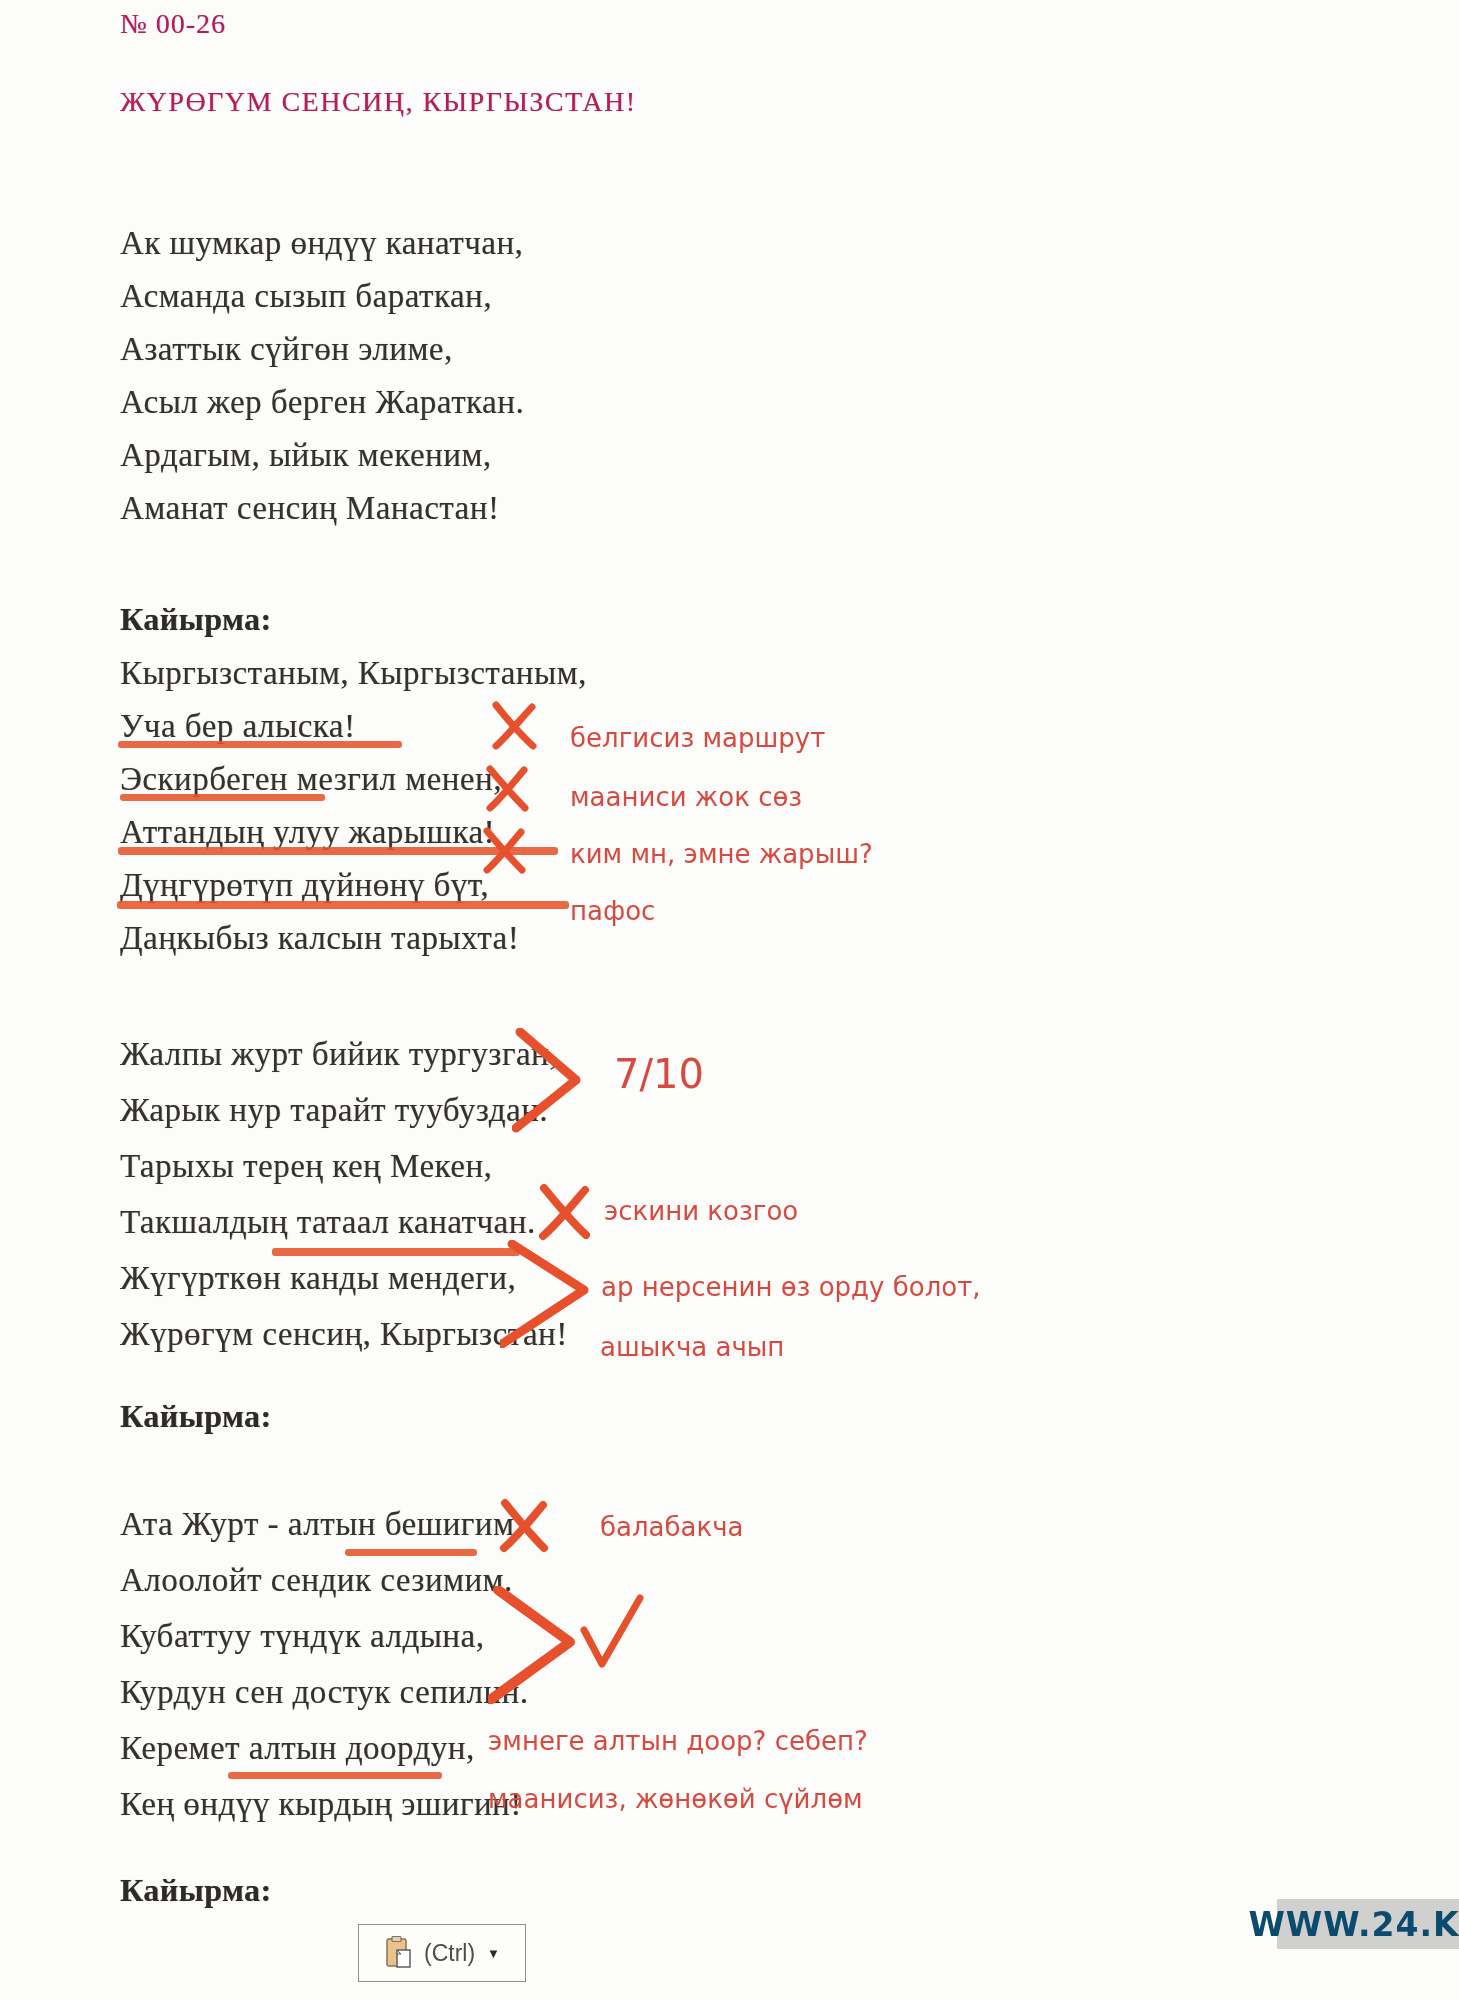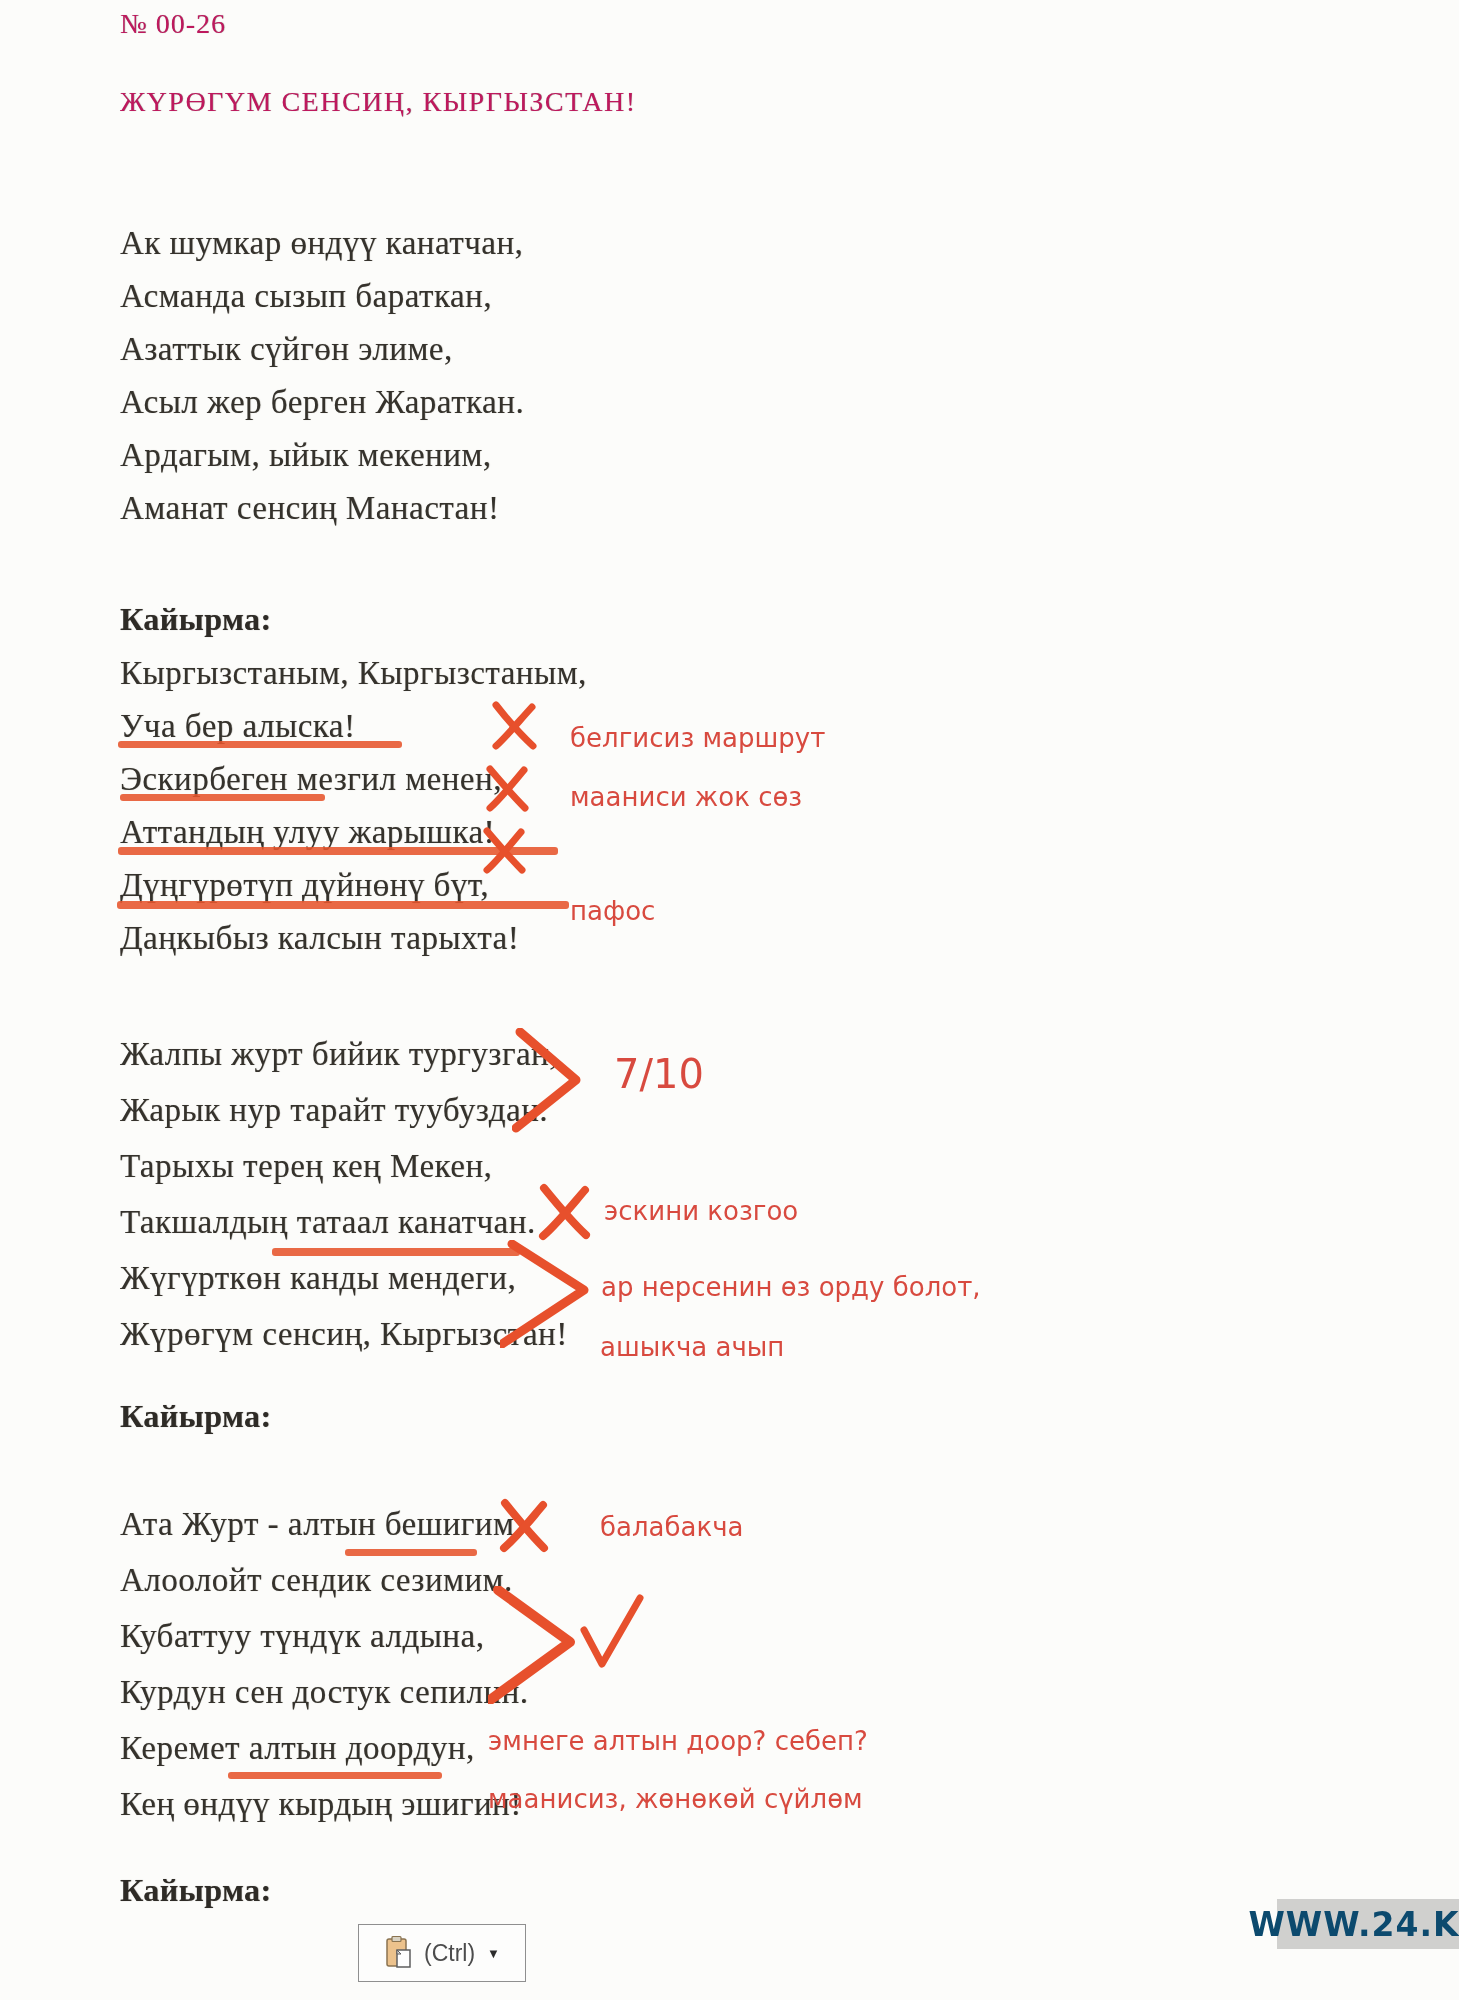--- a/index.html
+++ b/index.html
@@ -95,20 +95,21 @@
     <path d="M6 6 C 17 19, 30 34, 41 45" stroke-width="7"></path>
       <path d="M40 7 C 29 20, 17 35, 6 45" stroke-width="7"></path>
   </svg>
   <svg class="mark" style="left:481px;top:825px;" width="47" height="50" viewBox="0 0 47 50">
     <path d="M6 6 C 17 19, 30 34, 41 45" stroke-width="7"></path>
       <path d="M40 7 C 29 20, 17 35, 6 45" stroke-width="7"></path>
   </svg>
 
   <div class="comment" style="left:570px;top:717px;">белгисиз маршрут</div>
   <div class="comment" style="left:570px;top:776px;">мааниси жок сөз</div>
+  <div class="comment" style="left:570px;top:833px;">ким мн, эмне жарыш?</div>
   <div class="comment" style="left:570px;top:890px;">пафос</div>
 
   <div class="stanza s2">
     <div class="pline">Жалпы журт бийик тургузган,</div>
     <div class="pline">Жарык нур тарайт туубуздан.</div>
     <div class="pline">Тарыхы терең кең Мекен,</div>
     <div class="pline">Такшалдың татаал канатчан.</div>
     <div class="pline">Жүгүрткөн канды мендеги,</div>
     <div class="pline">Жүрөгүм сенсиң, Кыргызстан!</div>
   </div>

